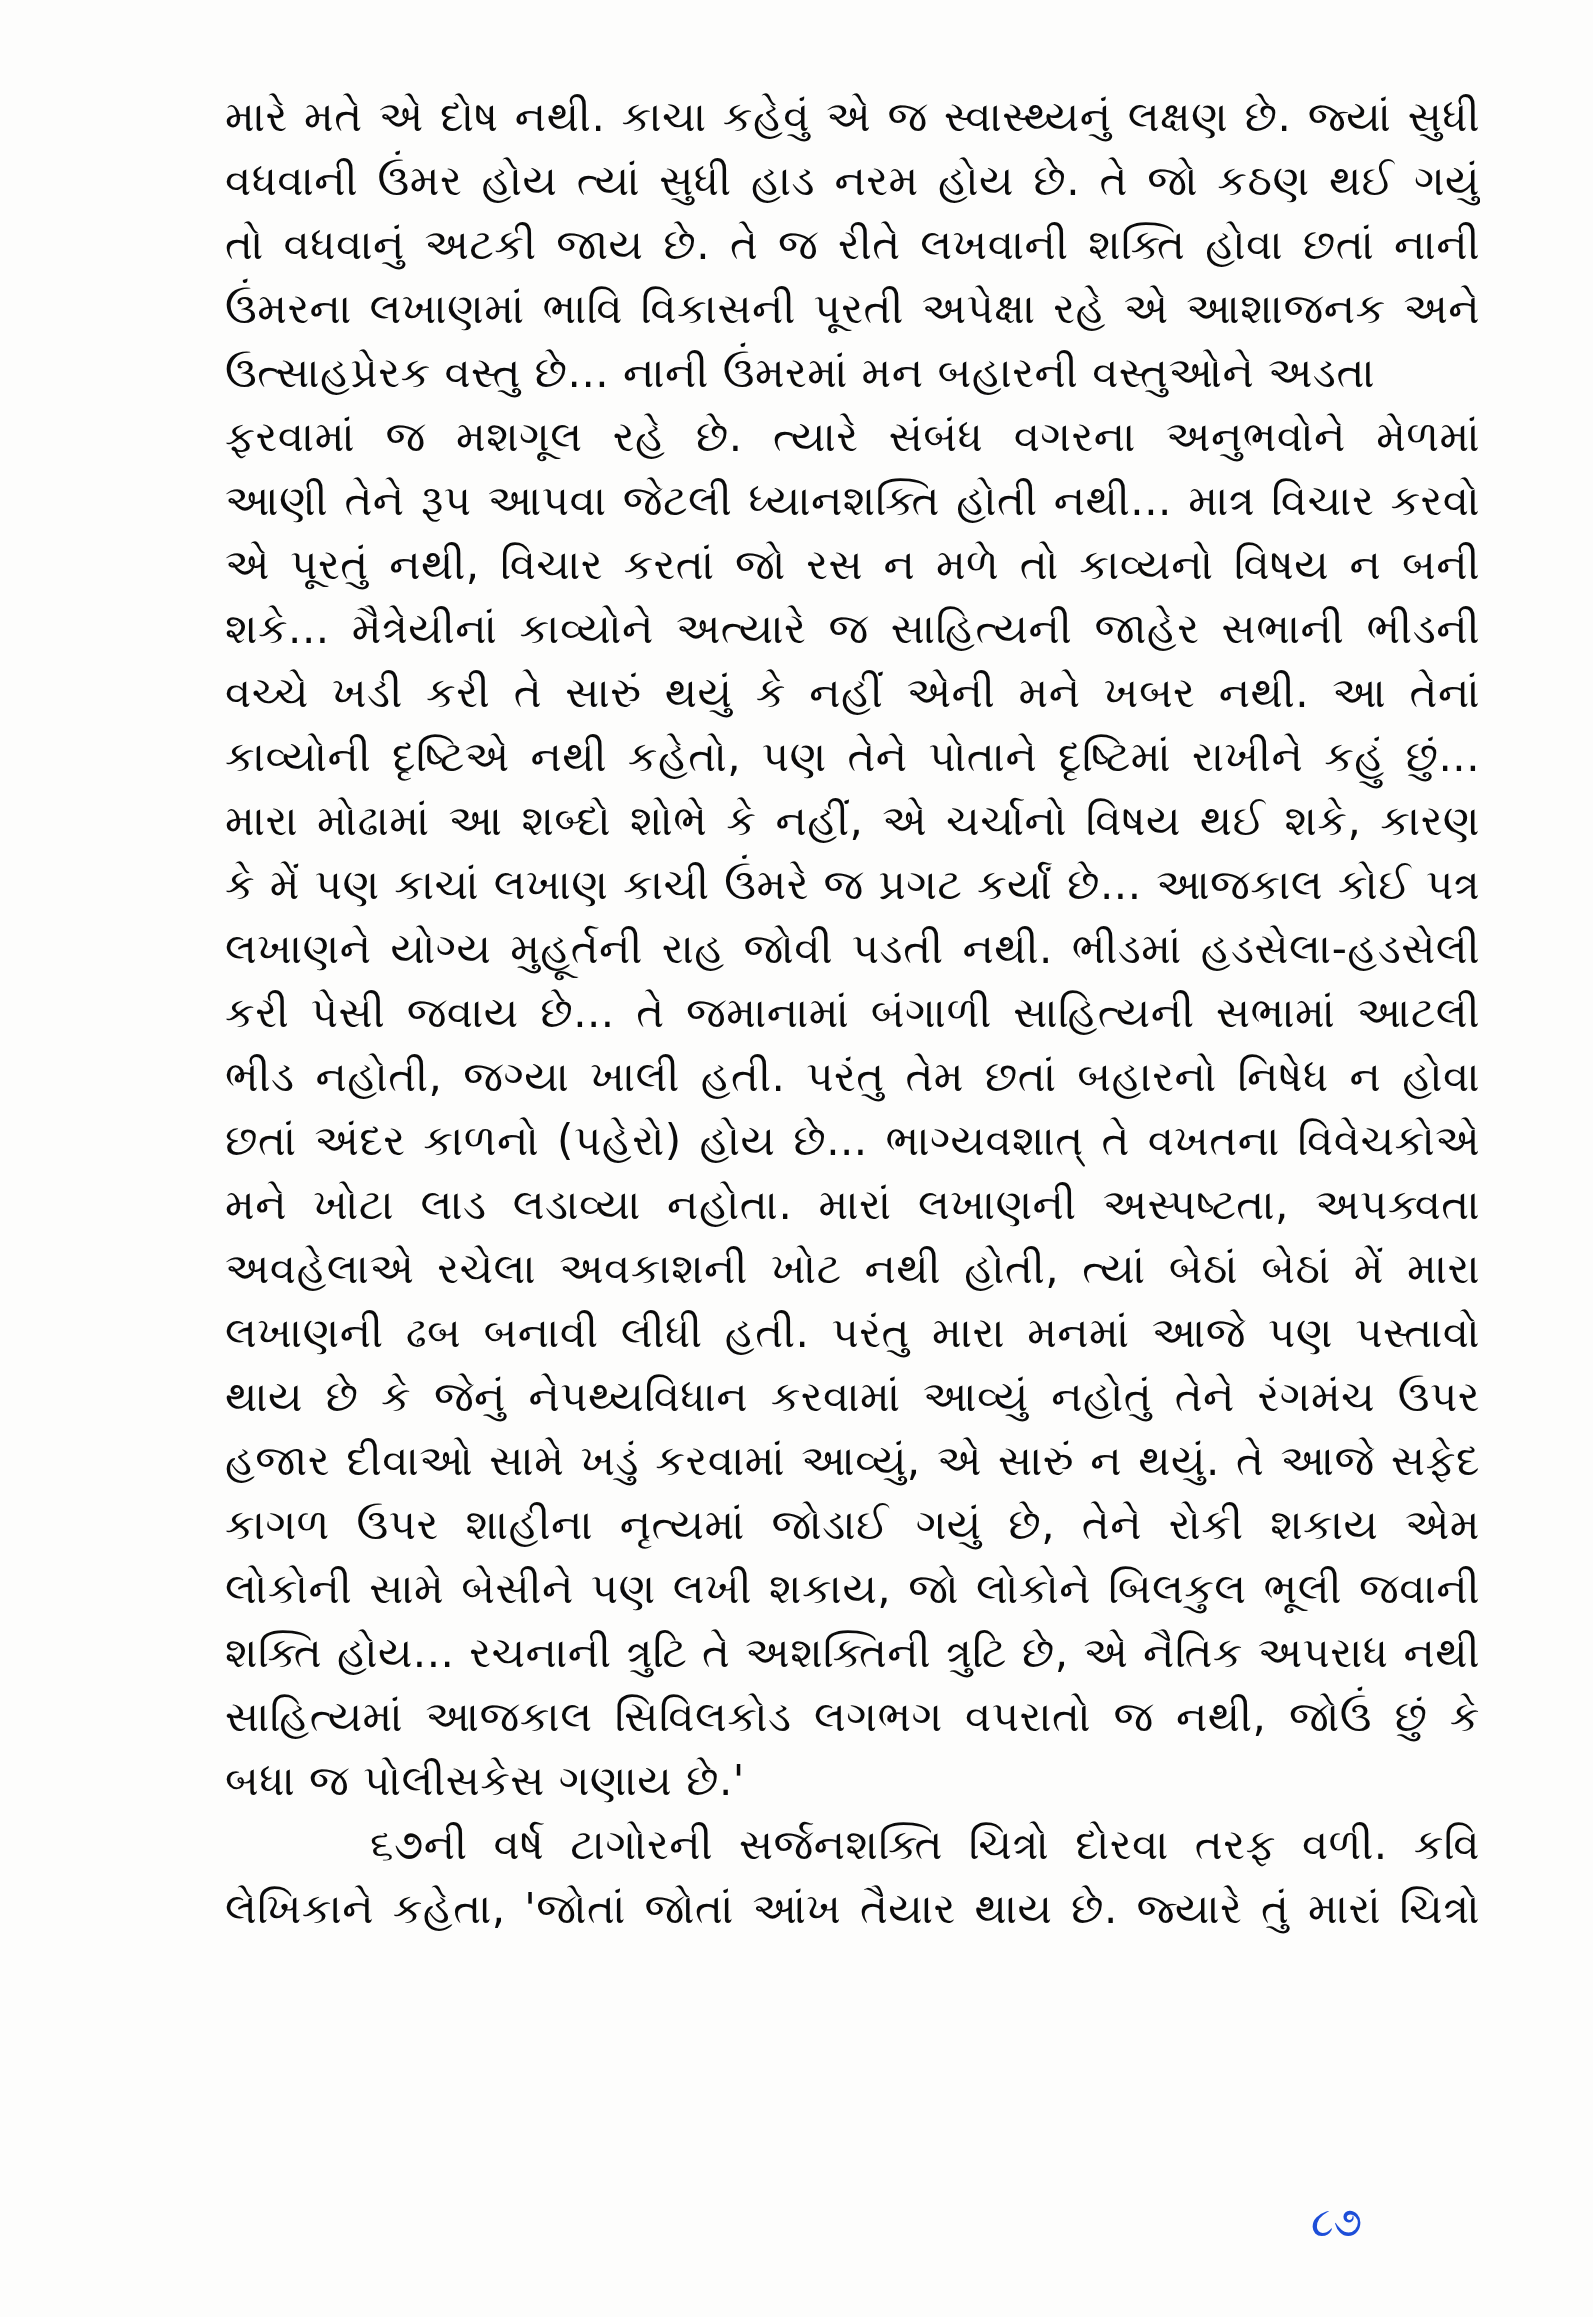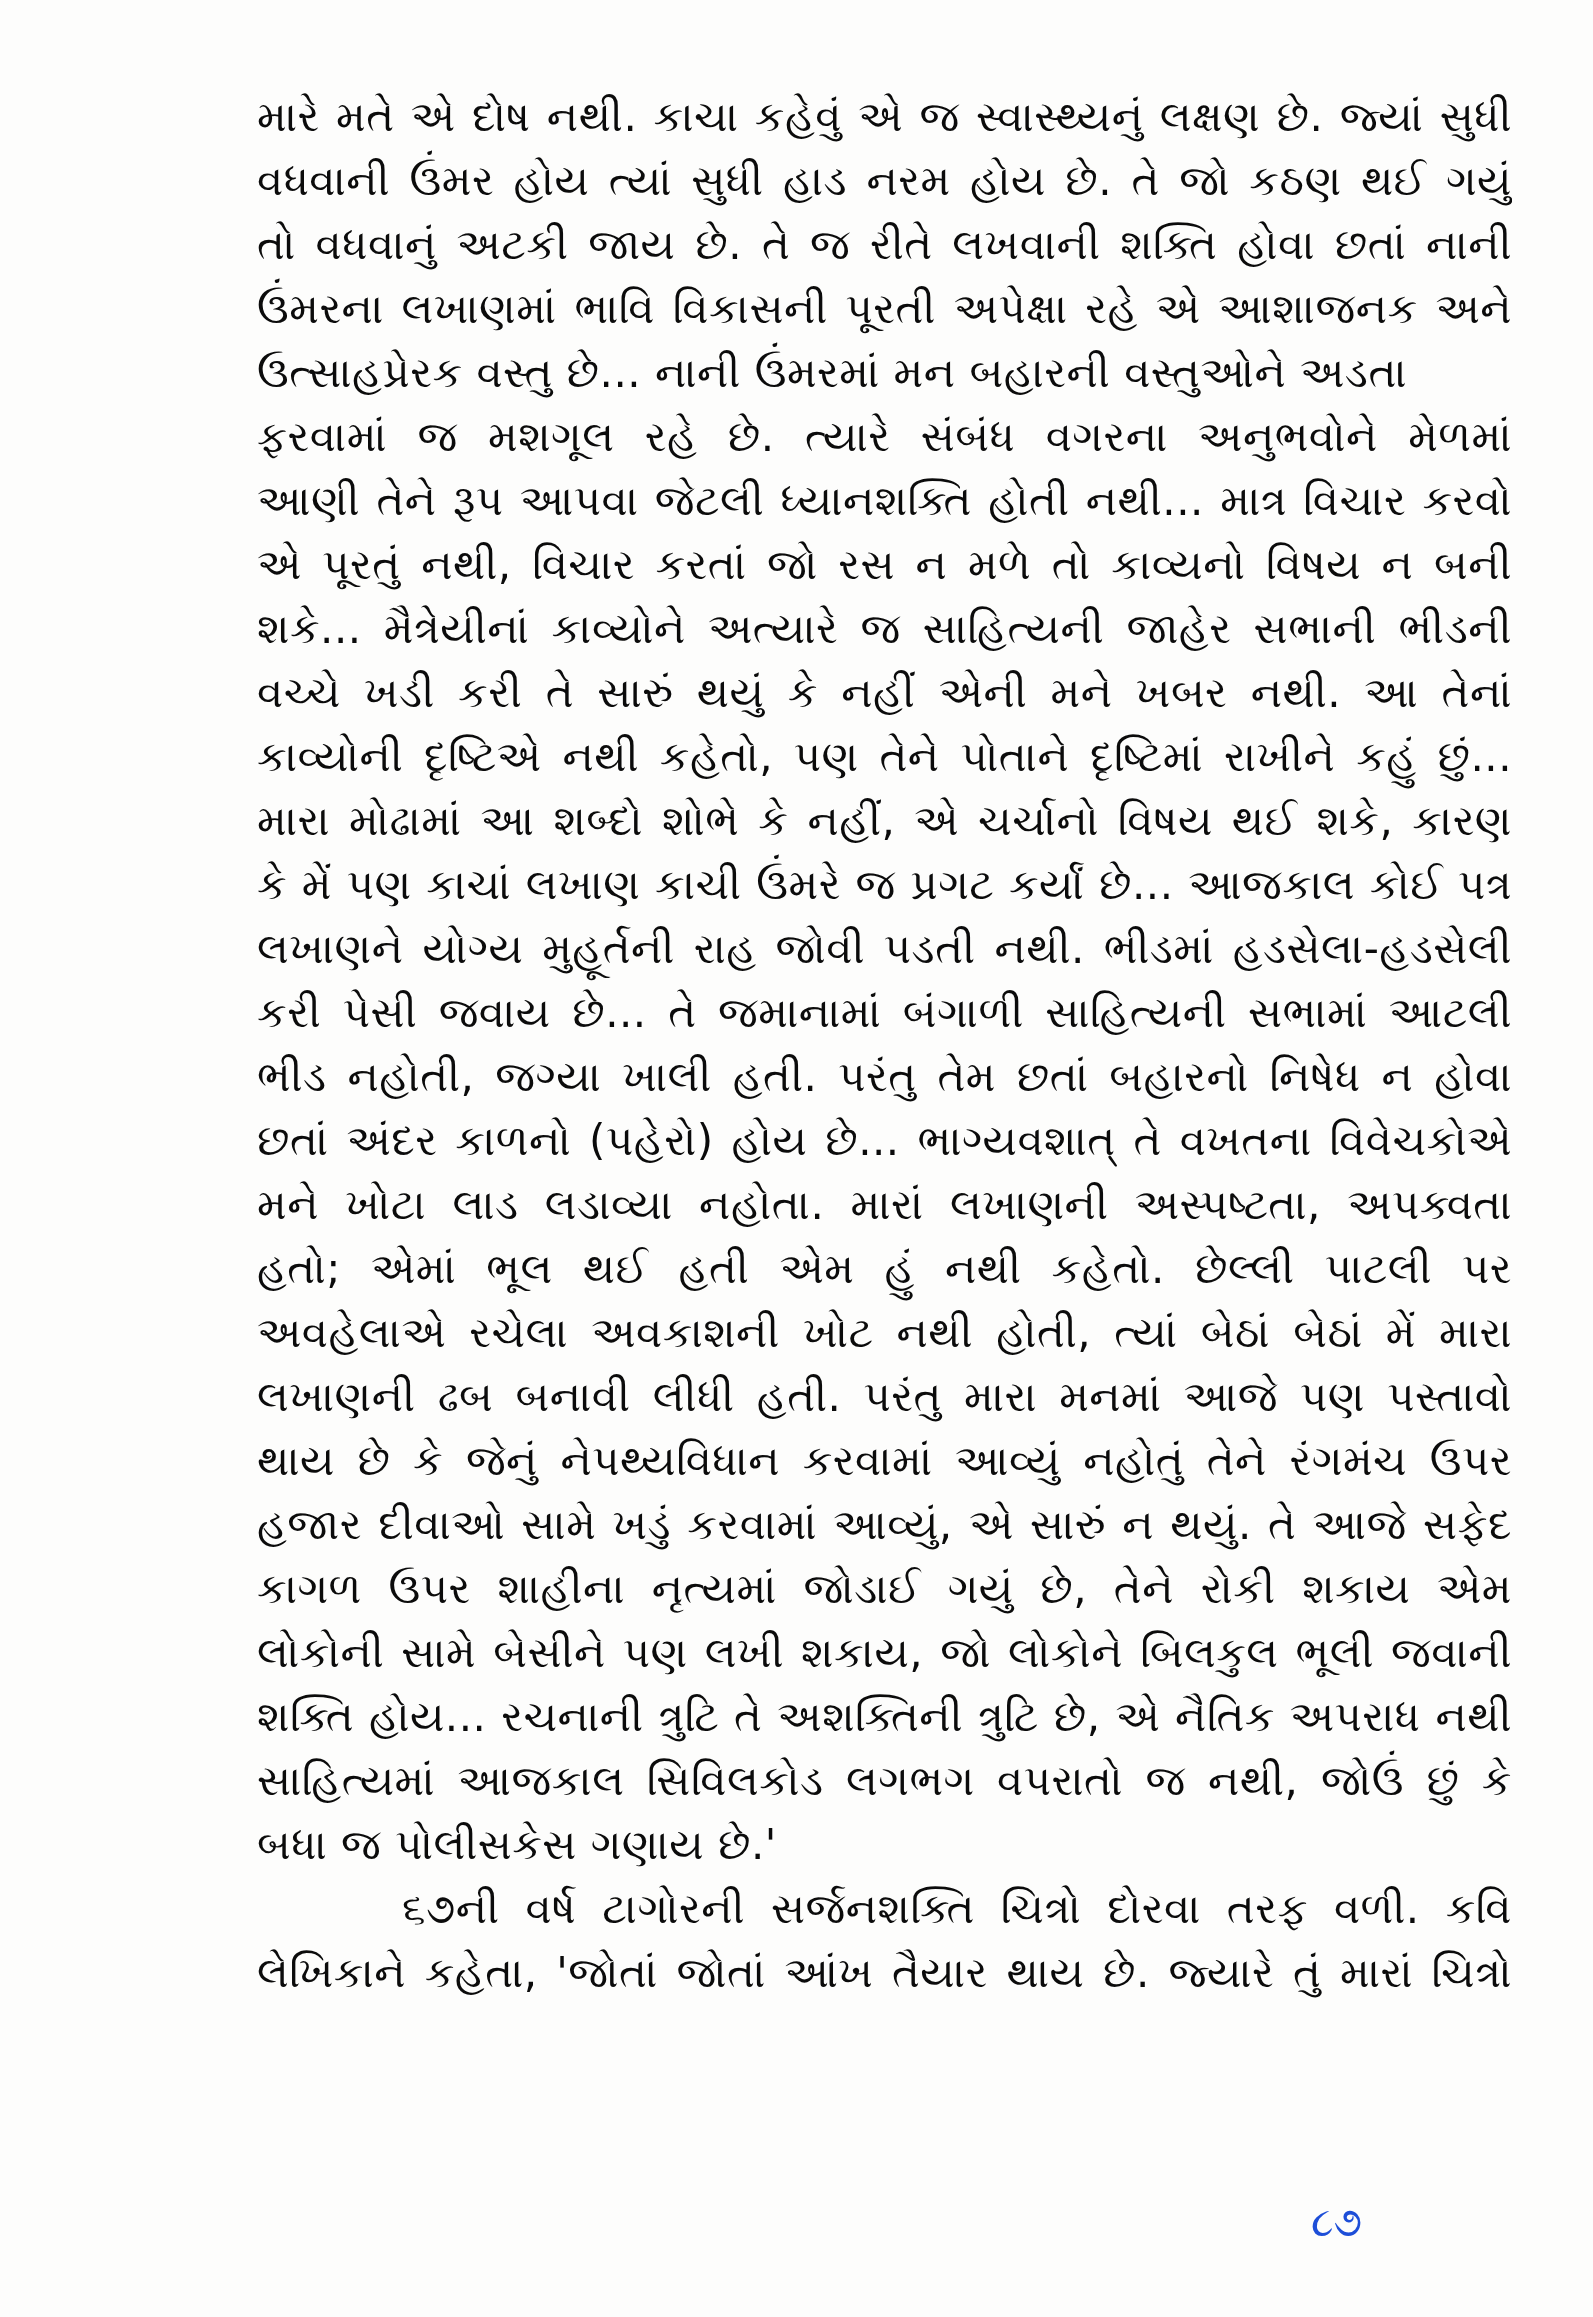--- a/index.html
+++ b/index.html
@@ -14,21 +14,20 @@
     background: #fdfdfc;
     overflow: hidden;
     font-family: "DejaVu Sans", sans-serif;
     color: #0b0b0b;
   }
   .text-block {
     position: absolute;
     left: 225px;
     top: 85px;
     width: 1255px;
-    margin-left: 32px;
   }
   .line {
     height: 64px;
     line-height: 64px;
     font-size: 42px;
     letter-spacing: 0.5px;
     text-align: justify;
     text-align-last: justify;
     overflow: hidden;
     white-space: normal;
@@ -65,21 +64,20 @@
       <div class="line">શકે... મૈત્રેયીનાં કાવ્યોને અત્યારે જ સાહિત્યની જાહેર સભાની ભીડની</div>
       <div class="line">વચ્ચે ખડી કરી તે સારું થયું કે નહીં એની મને ખબર નથી. આ તેનાં</div>
       <div class="line">કાવ્યોની દૃષ્ટિએ નથી કહેતો, પણ તેને પોતાને દૃષ્ટિમાં રાખીને કહું છું...</div>
       <div class="line">મારા મોઢામાં આ શબ્દો શોભે કે નહીં, એ ચર્ચાનો વિષય થઈ શકે, કારણ</div>
       <div class="line">કે મેં પણ કાચાં લખાણ કાચી ઉંમરે જ પ્રગટ કર્યાં છે... આજકાલ કોઈ પત્ર</div>
       <div class="line">લખાણને યોગ્ય મુહૂર્તની રાહ જોવી પડતી નથી. ભીડમાં હડસેલા-હડસેલી</div>
       <div class="line">કરી પેસી જવાય છે... તે જમાનામાં બંગાળી સાહિત્યની સભામાં આટલી</div>
       <div class="line">ભીડ નહોતી, જગ્યા ખાલી હતી. પરંતુ તેમ છતાં બહારનો નિષેધ ન હોવા</div>
       <div class="line">છતાં અંદર કાળનો (પહેરો) હોય છે... ભાગ્યવશાત્ તે વખતના વિવેચકોએ</div>
       <div class="line">મને ખોટા લાડ લડાવ્યા નહોતા. મારાં લખાણની અસ્પષ્ટતા, અપક્વતા</div>
-      <div class="line">હતો; એમાં ભૂલ થઈ હતી એમ હું નથી કહેતો. છેલ્લી પાટલી પર</div>
       <div class="line">અવહેલાએ રચેલા અવકાશની ખોટ નથી હોતી, ત્યાં બેઠાં બેઠાં મેં મારા</div>
       <div class="line">લખાણની ઢબ બનાવી લીધી હતી. પરંતુ મારા મનમાં આજે પણ પસ્તાવો</div>
       <div class="line">થાય છે કે જેનું નેપથ્યવિધાન કરવામાં આવ્યું નહોતું તેને રંગમંચ ઉપર</div>
       <div class="line">હજાર દીવાઓ સામે ખડું કરવામાં આવ્યું, એ સારું ન થયું. તે આજે સફેદ</div>
       <div class="line">કાગળ ઉપર શાહીના નૃત્યમાં જોડાઈ ગયું છે, તેને રોકી શકાય એમ નથી...</div>
       <div class="line">લોકોની સામે બેસીને પણ લખી શકાય, જો લોકોને બિલકુલ ભૂલી જવાની</div>
       <div class="line">શક્તિ હોય... રચનાની ત્રુટિ તે અશક્તિની ત્રુટિ છે, એ નૈતિક અપરાધ નથી</div>
       <div class="line">સાહિત્યમાં આજકાલ સિવિલકોડ લગભગ વપરાતો જ નથી, જોઉં છું કે</div>
       <div class="line no-justify">બધા જ પોલીસકેસ ગણાય છે.'</div>
       <div class="line indent" style="text-indent: 145px;">૬૭ની વર્ષ ટાગોરની સર્જનશક્તિ ચિત્રો દોરવા તરફ વળી. કવિ</div>

